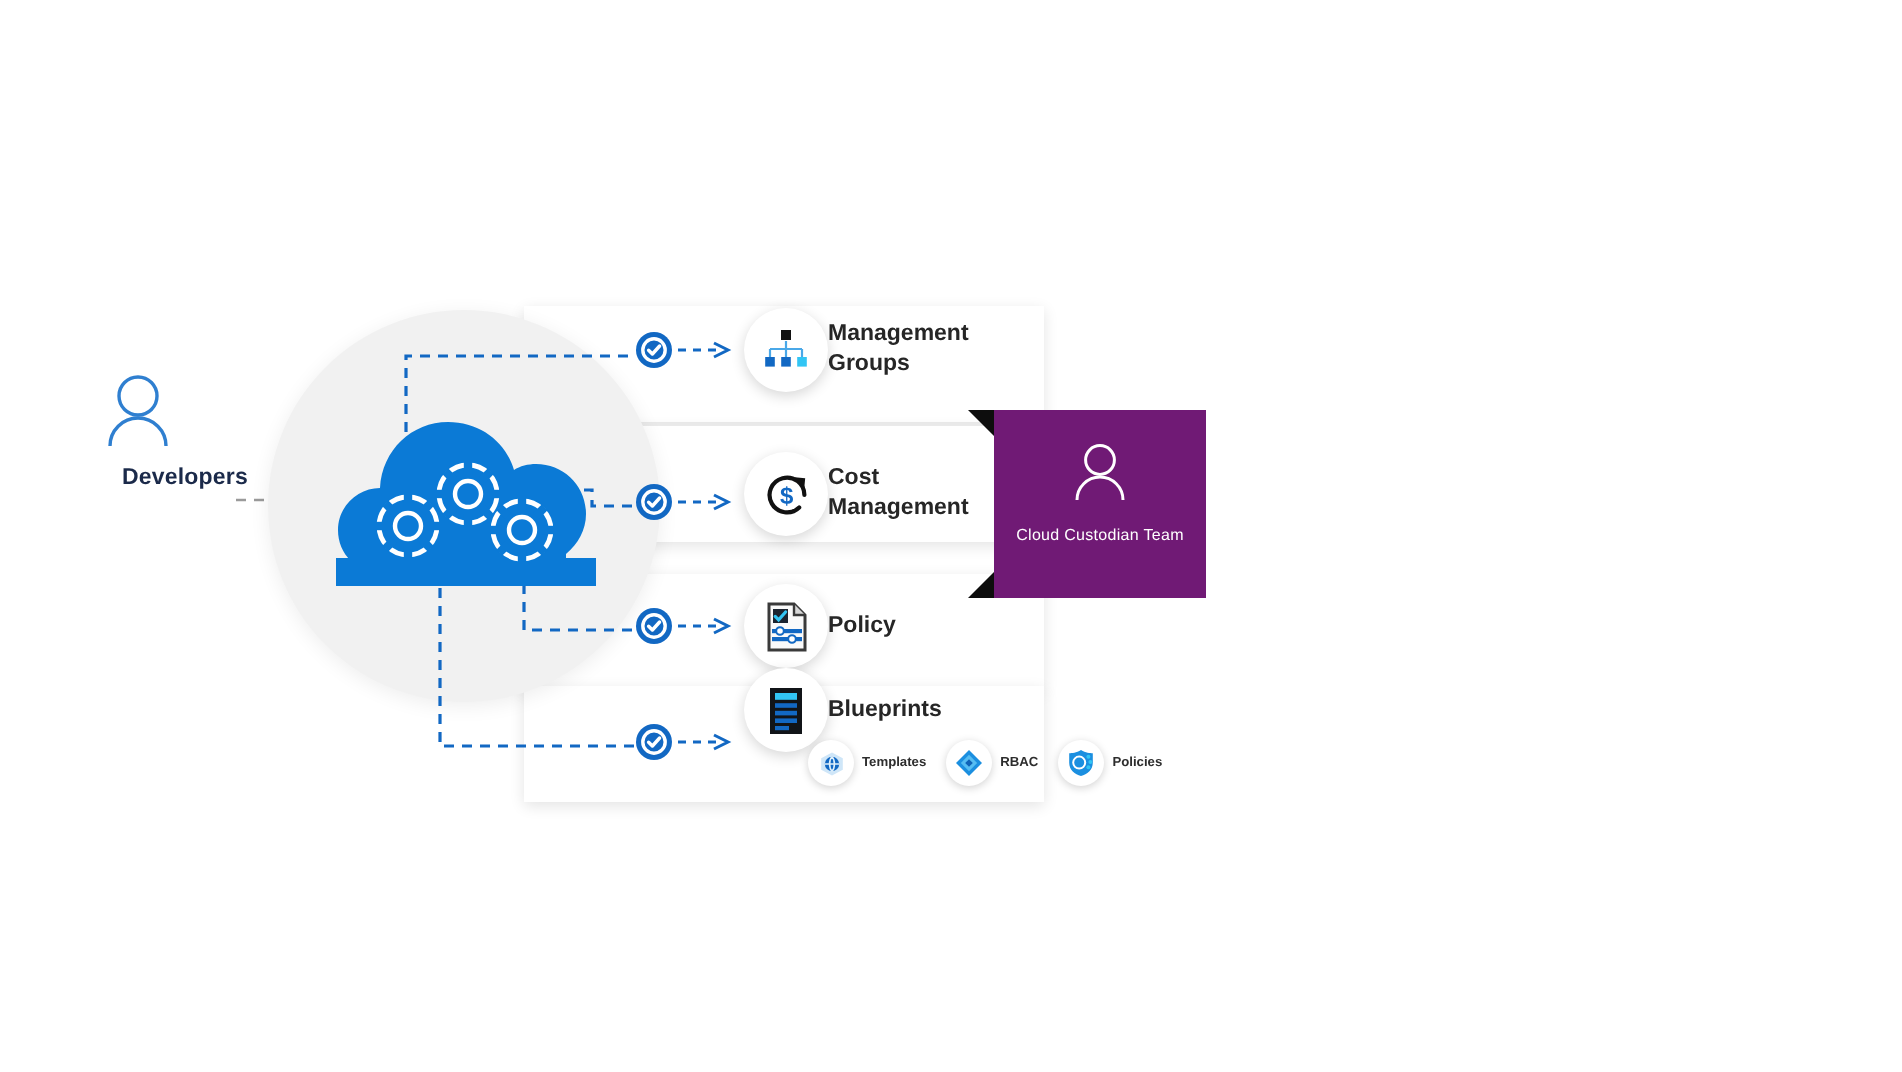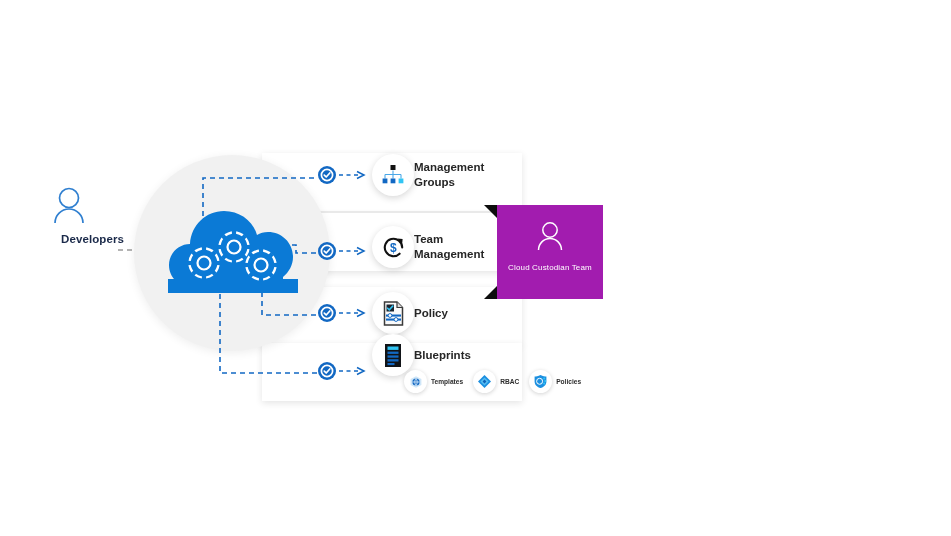--- a/index.html
+++ b/index.html
@@ -63,21 +63,21 @@
   .chip{display:flex;align-items:center;}
   .chip .cb{width:23px;height:23px;border-radius:50%;background:#fff;
             box-shadow:0 1px 4px rgba(0,0,0,.18);
             display:flex;align-items:center;justify-content:center;
             flex:0 0 23px;}
   .chip .ct{margin-left:4px;margin-right:7px;font-size:6.6px;font-weight:bold;
             color:#2d2d2d;white-space:nowrap;}
 
   
   .teamcard{position:absolute;left:497px;top:205px;width:106px;height:94px;
-            background:#a21caf;}
+            background:#701a75;}
   .teamcard .person{position:absolute;left:50%;top:16px;margin-left:-17px;
                     width:34px;height:30px;}
   .teamcard .tlab{position:absolute;left:0;top:58px;width:106px;
                   text-align:center;font-size:8px;color:#fff;
                   letter-spacing:.15px;}
   .fold{position:absolute;width:13px;height:13px;}
   #fold-top{left:484px;top:205px;}
   #fold-bot{left:484px;top:286px;}
 </style>
 </head>
@@ -224,21 +224,21 @@
 
   <div class="feat" id="feat-cm">
     <div class="bubble">
       <svg width="27" height="27" viewBox="0 0 27 27">
         <path d="M22.2 13.5 A8.7 8.7 0 1 0 19.6 19.7" fill="none" stroke="#111" stroke-width="2.1" stroke-linecap="round"></path>
         <path d="M17.4 4.6 L22.6 5.1 L22.1 10.3 Z" fill="#111"></path>
         <text x="13.3" y="18" font-family="'Liberation Sans',sans-serif" font-size="12" font-weight="bold" fill="#1268c3" text-anchor="middle">$</text>
       </svg>
     </div>
     <div class="lab">
-      <div>Team</div>
+      <div>Cost</div>
       <div>Management</div>
     </div>
   </div>
 
   <div class="feat" id="feat-po">
     <div class="bubble">
       <svg width="25" height="27" viewBox="0 0 25 27">
         <path d="M3.5 2 H16 L21.5 7.5 V25 H3.5 Z" fill="#fafafa" stroke="#3a3a3a" stroke-width="1.5"></path>
         <path d="M16 2 V7.5 H21.5" fill="#d8d8d8" stroke="#3a3a3a" stroke-width="1.2"></path>
         <rect x="5.5" y="4.5" width="7.5" height="7" fill="#1b2430"></rect>

